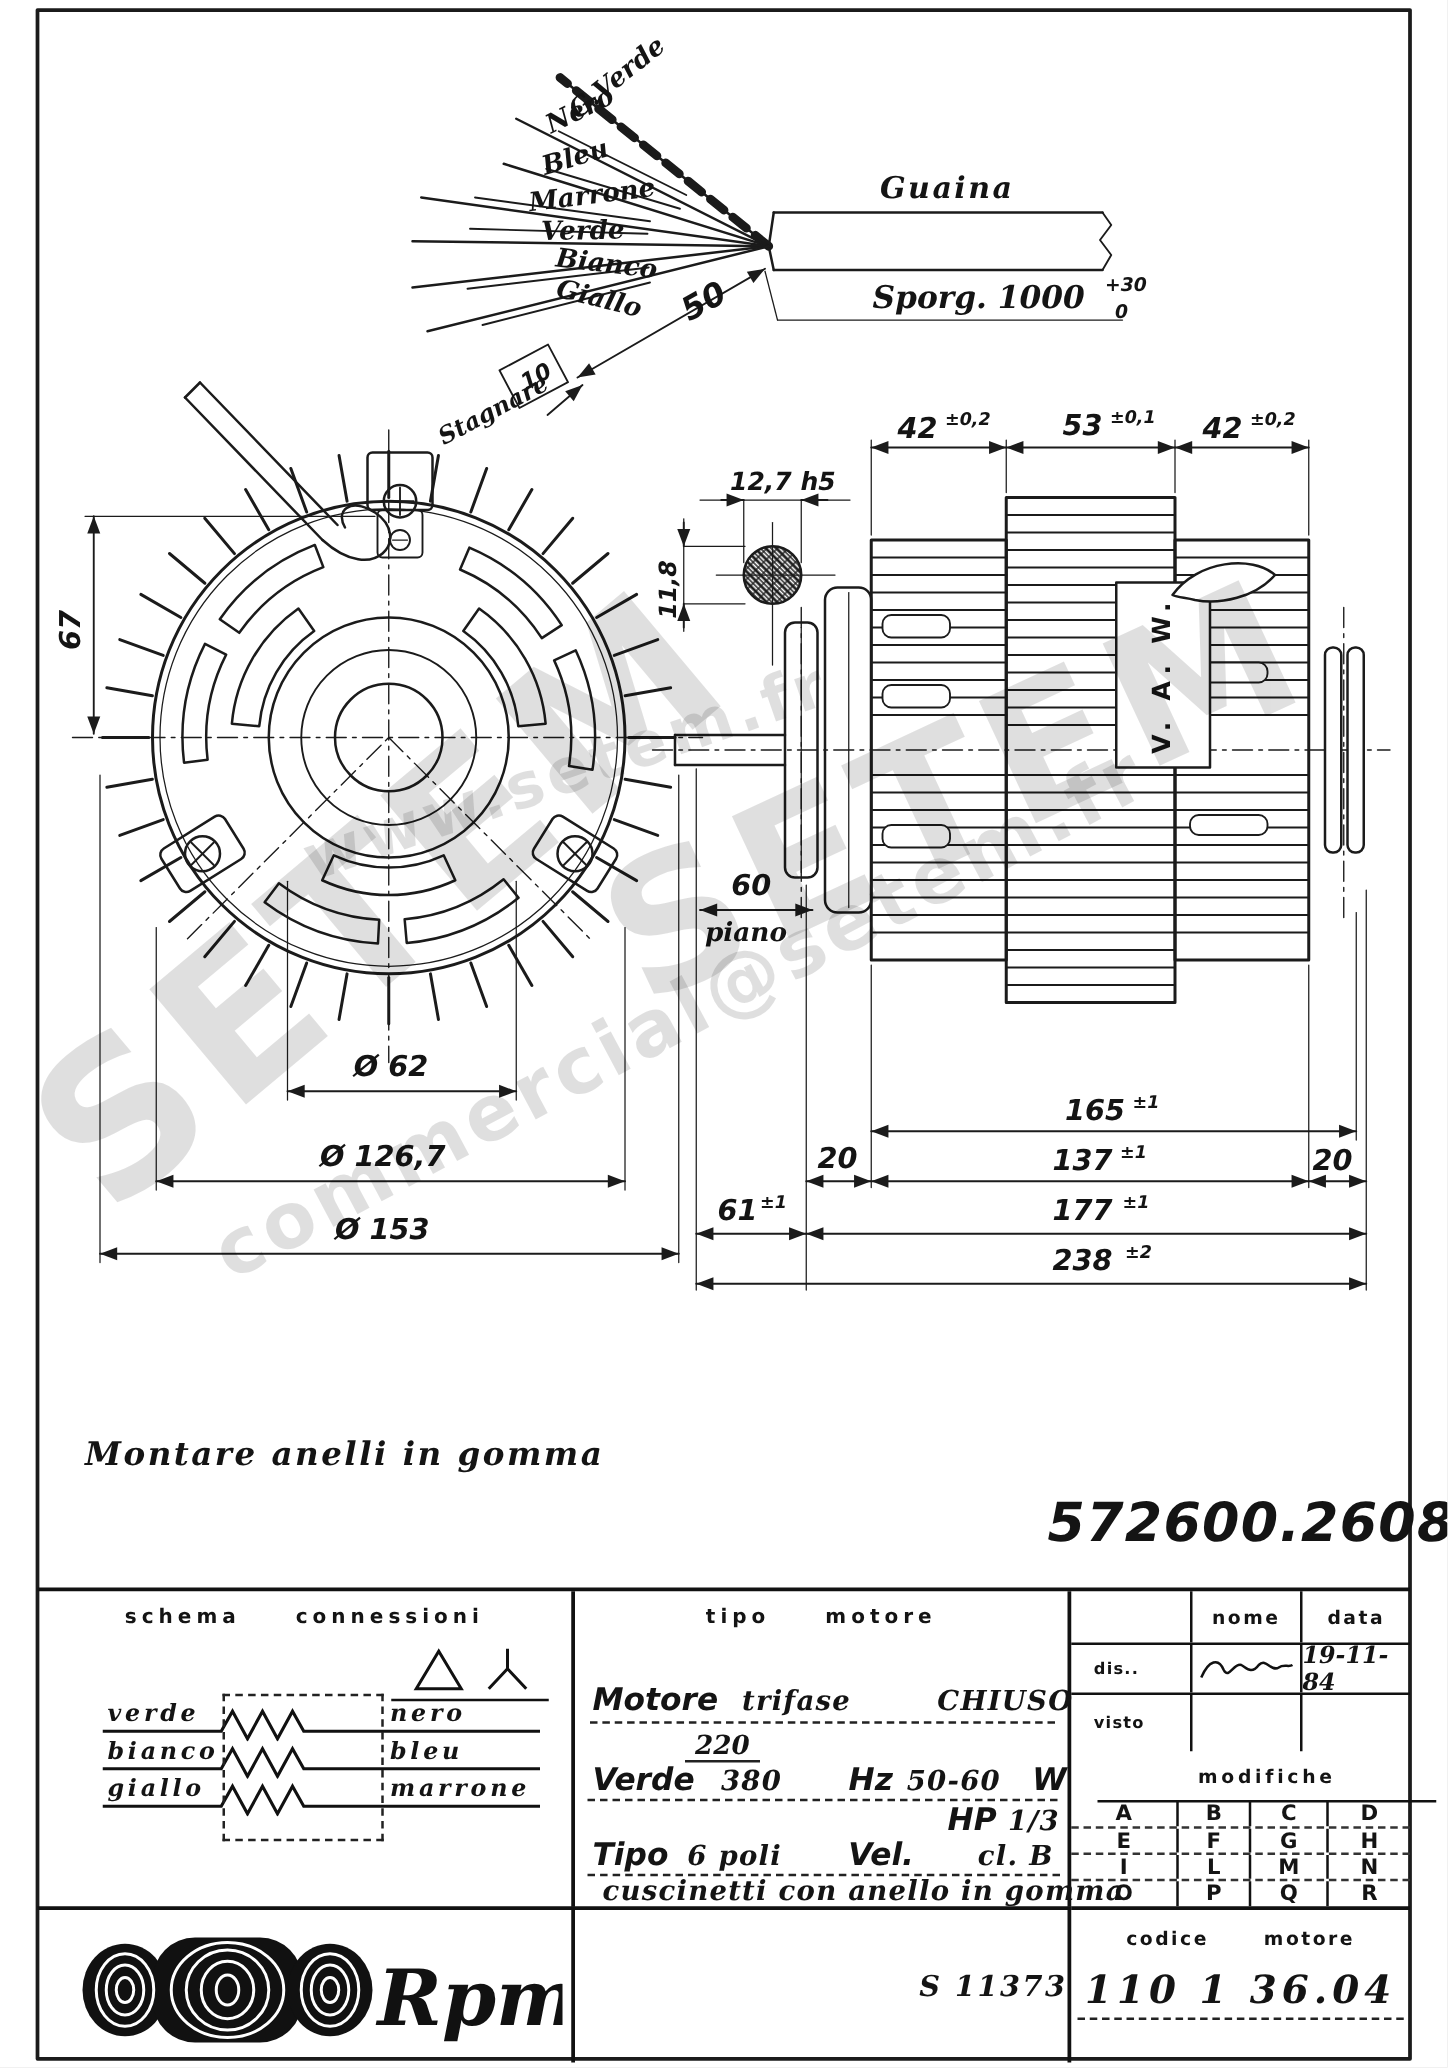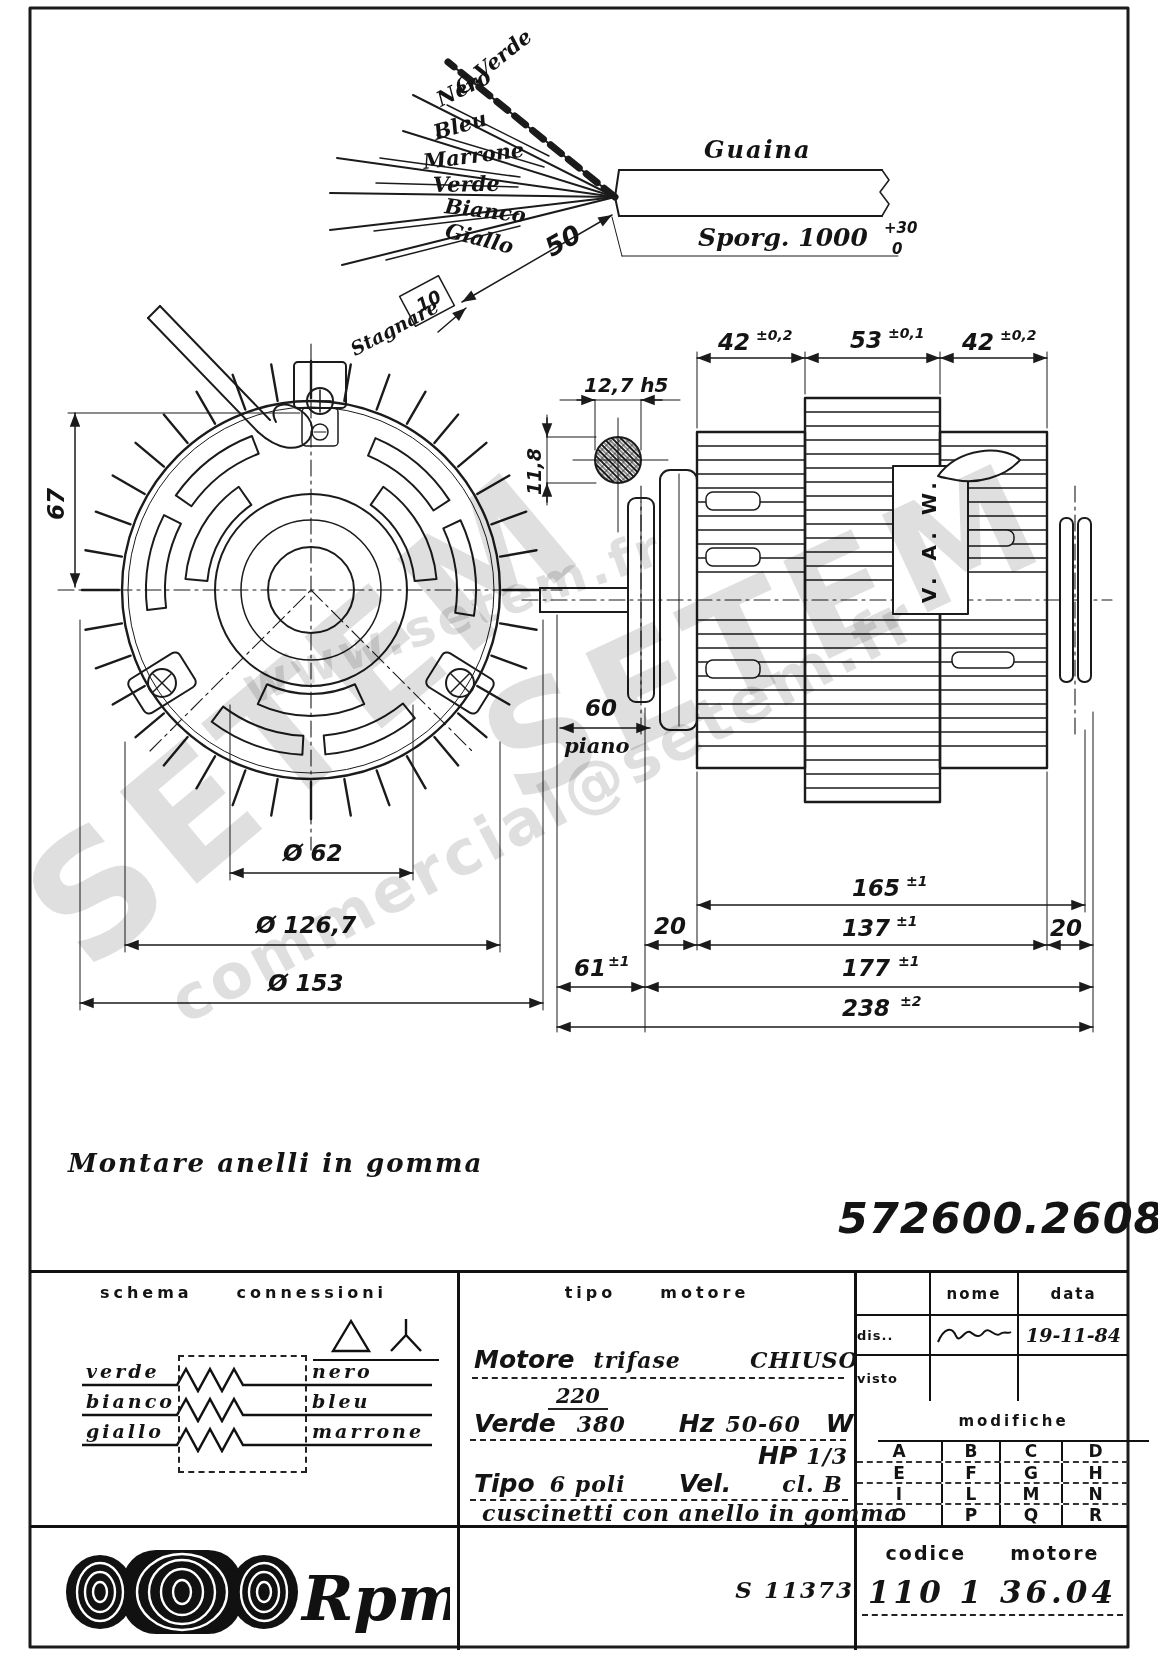--- a/index.html
+++ b/index.html
@@ -36,37 +36,37 @@
   .wl.l{left:4px;} .wl.r{left:230px;}
   .sc-dash{position:absolute;left:148px;top:82px;width:125px;height:114px;border:2px dashed #222;}
   .trow{position:absolute;left:14px;white-space:nowrap;}
   .tl{font:italic 800 25px "DejaVu Sans",sans-serif;}
   .hv{font:italic 600 22px "DejaVu Serif",serif;letter-spacing:1px;}
   .du{position:absolute;height:0;border-top:2px dashed #222;}
   .f220{position:absolute;font:italic 600 21px "DejaVu Serif",serif;border-bottom:2px solid #222;padding:0 8px;}
   
   .rrow{display:flex;box-sizing:border-box;}
   .rc{box-sizing:border-box;display:flex;align-items:center;justify-content:center;}
-  .rc.lab{width:74px;border-right:2px solid #111;justify-content:flex-start;padding-left:0;
+  .rc.lab{width:97px;border-right:2px solid #111;justify-content:flex-start;padding-left:18px;
           font:700 13px "DejaVu Sans",sans-serif;letter-spacing:1px;}
   .rc.mid{width:88px;border-right:2px solid #111;}
   .rc.end{flex:1;}
   .rhead{font:700 15px "DejaVu Sans",sans-serif;letter-spacing:2px;}
   .rdate{font:italic 700 19px "DejaVu Serif",serif;}
   .rmod{position:absolute;left:0;top:128px;width:100%;height:39px;border-bottom:2px solid #111;
         display:flex;align-items:center;justify-content:center;font:700 15px "DejaVu Sans",sans-serif;letter-spacing:3px;margin-left:21px;}
   .rgrid{position:absolute;left:0;top:167px;width:100%;height:85px;}
   .grow{display:flex;height:21px;box-sizing:border-box;}
   .grow+.grow{border-top:2px dashed #333;}
   .gc{box-sizing:border-box;display:flex;align-items:center;justify-content:center;
       font:800 17px "DejaVu Sans",sans-serif;}
   .gc1{width:86px;border-right:2px solid #111;} .gc2{width:58px;border-right:2px solid #111;}
   .gc3{width:62px;border-right:2px solid #111;} .gc4{flex:1;}
   .rcod{position:absolute;left:0;top:252px;width:100%;height:125px;border-top:3px solid #111;}
-  .rcod .head2{top:14px;font-size:19px;letter-spacing:2px;}
+  .rcod .head2{top:14px;font-size:15px;letter-spacing:2px;}
   .codval{position:absolute;top:46px;left:0;width:100%;text-align:center;}
   .codval span{font:italic 800 31px "DejaVu Serif",serif;letter-spacing:4px;border-bottom:2px dashed #222;padding:0 6px 4px;}
   .sheetcode{font:italic 600 23px "DejaVu Serif",serif;letter-spacing:2px;}
   .logo{position:absolute;left:28px;top:10px;}
 </style>
 </head>
 <body>
 
 <div class="page">
 

